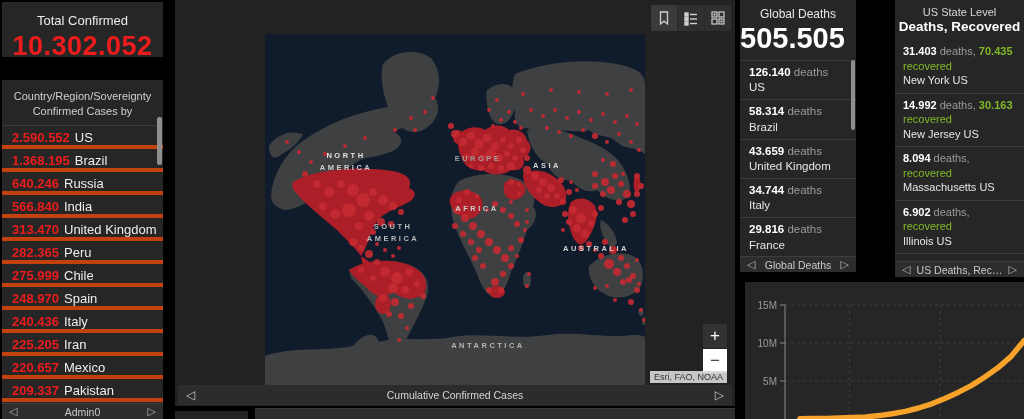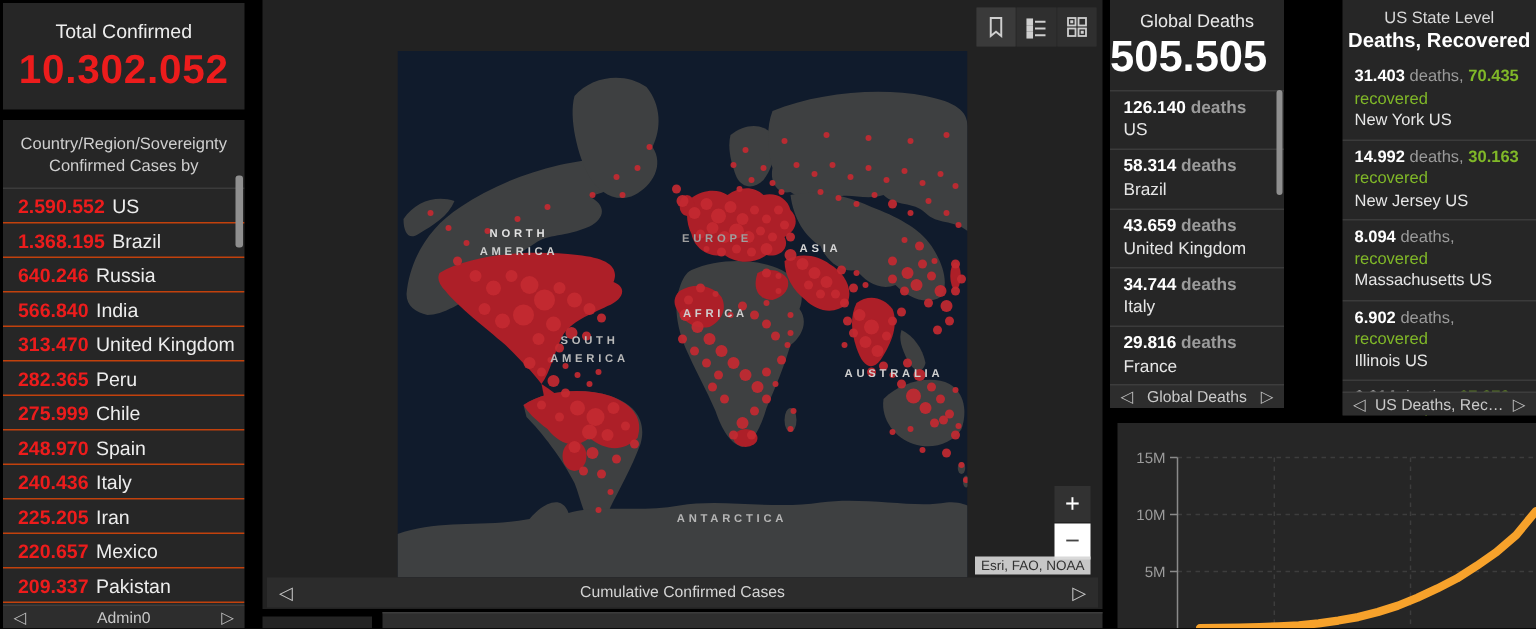--- a/index.html
+++ b/index.html
@@ -1,28 +1,28 @@
 <!DOCTYPE html>
 <html><head>
 <meta charset="utf-8">
 <style>
   html,body{margin:0;padding:0;background:#000;}
   *{box-sizing:border-box;}
   body{font-family:"Liberation Sans", sans-serif;}
   .stage{position:relative;width:1024px;height:419px;background:#000;overflow:hidden;}
   .panel{position:absolute;background:#262626;}
   
-  .total-panel{left:2px;top:2px;width:161px;height:71px;text-align:center;}
+  .total-panel{left:2px;top:2px;width:161px;height:55px;text-align:center;}
   .total-title{color:#ededed;font-size:13px;margin-top:11px;}
   .total-value{color:#ec1c1c;font-size:27px;font-weight:bold;letter-spacing:.5px;margin-top:3px;}
   .country-panel{left:2px;top:80px;width:161px;height:339px;overflow:hidden;}
   .list-header{color:#cfcfcf;font-size:11px;text-align:center;line-height:1.35;padding-top:9px;}
   .country-list{margin-top:6px;border-top:1px solid #3b3b3b;}
   .crow{display:flex;gap:5px;align-items:baseline;padding:0 8px 0 10px;height:23px;line-height:23px;
-        border-bottom:1px solid #c2410c;white-space:nowrap;overflow:hidden;cursor:pointer;}
+        border-bottom:4px solid #c2410c;white-space:nowrap;overflow:hidden;cursor:pointer;}
   .crow .num{color:#ec1c1c;font-weight:bold;font-size:13px;}
   .crow .cname{color:#ededed;font-size:13px;}
   .vscroll{position:absolute;right:1px;width:5px;background:#8f8f8f;border-radius:2px;}
   .country-scroll{top:37px;height:48px;}
   .panel-footer{position:absolute;left:0;right:0;bottom:0;height:16px;background:#2d2d2d;border-top:1px solid #3d3d3d;
         display:flex;align-items:center;justify-content:space-between;padding:0 7px;color:#c9c9c9;font-size:10.5px;}
   .panel-footer .arrow{font-size:11px;color:#bdbdbd;cursor:pointer;}
   
   .map-panel{left:175px;top:0;width:560px;height:406px;background:#222;}
   .map-view{position:absolute;left:90px;top:34px;width:380px;height:351px;}
@@ -38,21 +38,21 @@
   .map-footer{position:absolute;left:3px;right:3px;top:385px;height:20px;background:#2c2c2c;
         display:flex;align-items:center;justify-content:space-between;padding:0 8px;color:#d4d4d4;font-size:10.5px;}
   .map-footer .arrow{color:#c4c4c4;font-size:12px;cursor:pointer;}
   
   .gd-panel{left:740px;top:0;width:116px;height:272px;overflow:hidden;}
   .gd-title{color:#e8e8e8;font-size:12px;text-align:center;padding-top:7px;}
   .gd-value{color:#fff;font-size:29px;font-weight:bold;text-align:left;margin-top:1px;}
   .gd-list{margin-top:5px;border-top:1px solid #3b3b3b;}
   .gdrow{padding:4px 6px 4px 9px;border-bottom:1px solid #3b3b3b;font-size:11.5px;line-height:1.32;cursor:pointer;}
   .gdrow .num{color:#fff;font-weight:bold;}
-  .gdrow .unit{color:#9b9b9b;font-weight:bold;}
+  .gdrow .unit{color:#9b9b9b;}
   .gdrow .cname{color:#e6e6e6;}
   .gd-scroll{top:60px;height:70px;width:4px;}
   
   .us-panel{left:895px;top:0;width:129px;height:277px;overflow:hidden;}
   .us-title1{color:#d8d8d8;font-size:11px;text-align:center;padding-top:6px;}
   .us-title2{color:#fff;font-size:13.5px;font-weight:bold;text-align:center;margin-top:1px;}
   .us-list{margin-top:6px;}
   .usrow{padding:4px 4px 5px 8px;border-bottom:1px solid #3b3b3b;font-size:11px;line-height:1.32;cursor:pointer;}
   .usrow .num{color:#fff;font-weight:bold;margin-top:23px;}
   .usrow .unit{color:#9b9b9b;}

